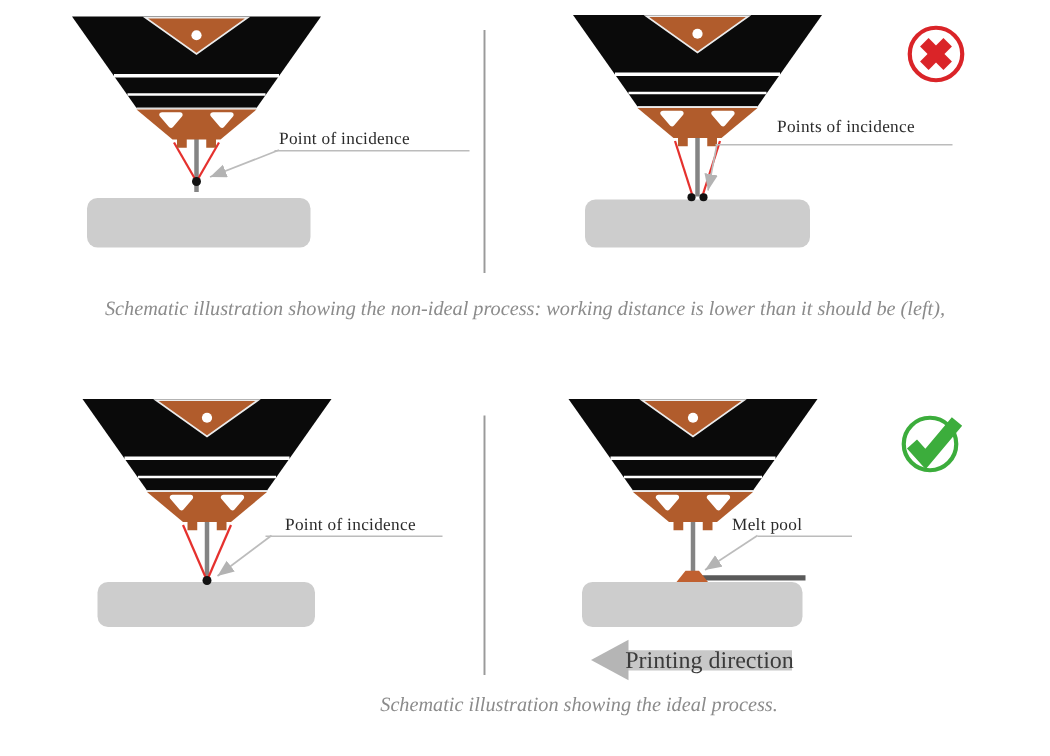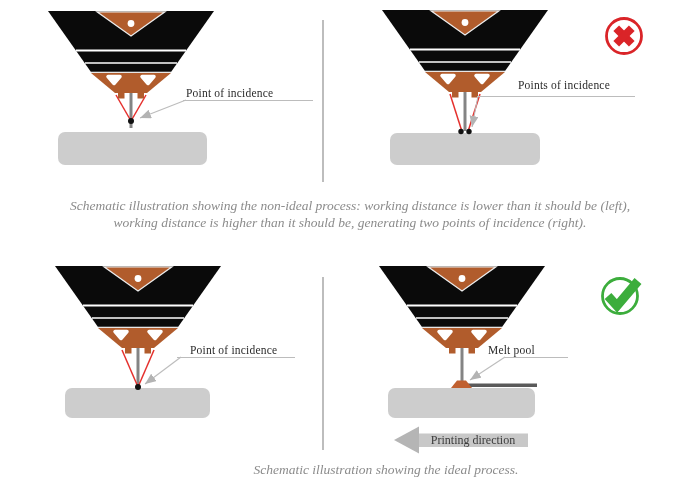--- a/index.html
+++ b/index.html
@@ -11,21 +11,21 @@
   .anno-label{
     position:absolute;font-size:11.5px;color:#2b2b2b;white-space:nowrap;
     letter-spacing:0.2px;
   }
   .caption{
     position:absolute;left:0;width:700px;text-align:center;
     font-size:13.5px;font-style:italic;color:#8b8b8b;line-height:17px;
   }
   .printing-label{
     position:absolute;left:414px;top:433px;width:118px;height:15px;
-    text-align:center;font-size:12px;color:#3b3b3b;line-height:15px;white-space:nowrap;
+    text-align:center;font-size:16px;color:#3b3b3b;line-height:15px;white-space:nowrap;
   }
 </style>
 </head>
 <body>
 
 <div class="figure">
 
   <svg width="700" height="504" viewBox="0 0 700 504">
     <defs>
       <g id="nozzle-shape">
@@ -117,17 +117,16 @@
 
   <div class="anno-label" style="left:186px;top:87px;">Point of incidence</div>
   <div class="anno-label" style="left:518px;top:79px;">Points of incidence</div>
   <div class="anno-label" style="left:190px;top:344px;">Point of incidence</div>
   <div class="anno-label" style="left:488px;top:344px;">Melt pool</div>
 
   <div class="printing-label">Printing direction</div>
 
   <div class="caption" style="top:197px;">
     <div>Schematic illustration showing the non-ideal process: working distance is lower than it should be (left),</div>
-    <div>working distance is higher than it should be, generating two points of incidence (right).</div>
   </div>
   <div class="caption" style="top:461px;margin-left:36px;">Schematic illustration showing the ideal process.</div>
 
 </div>
 
 </body></html>

